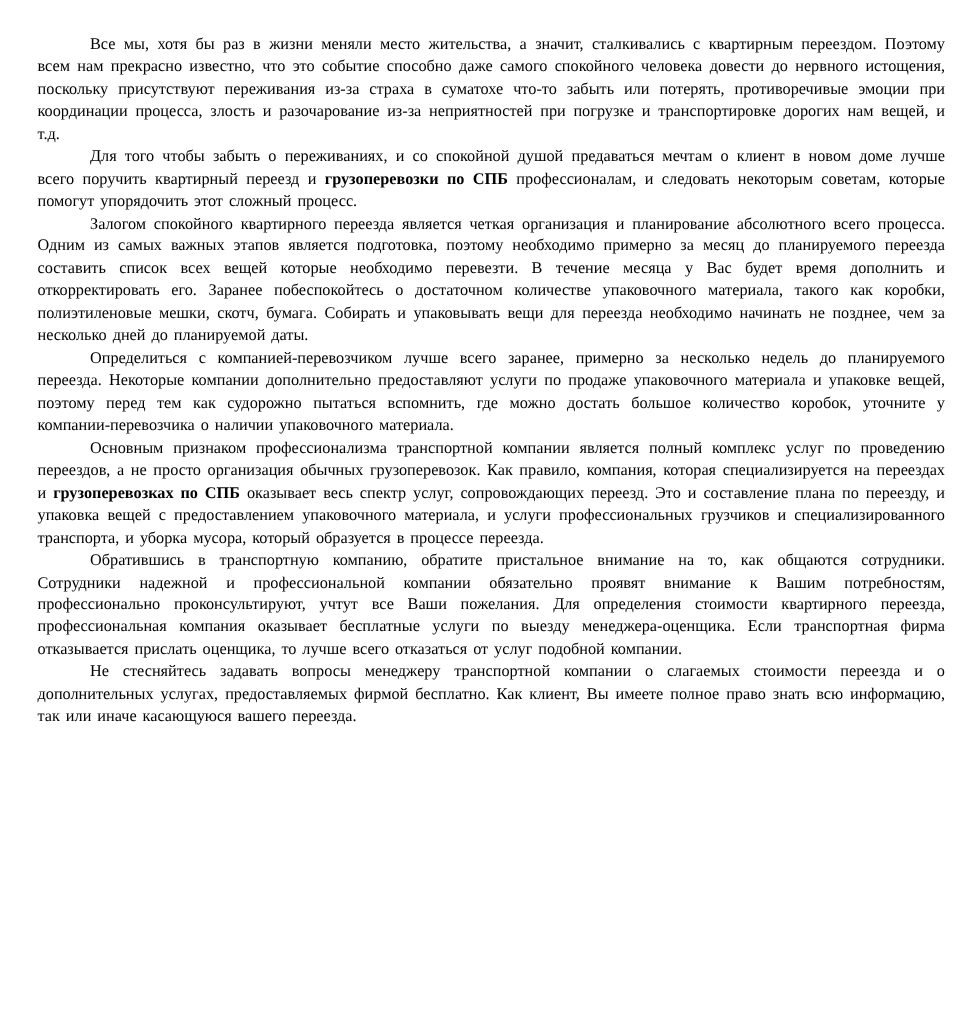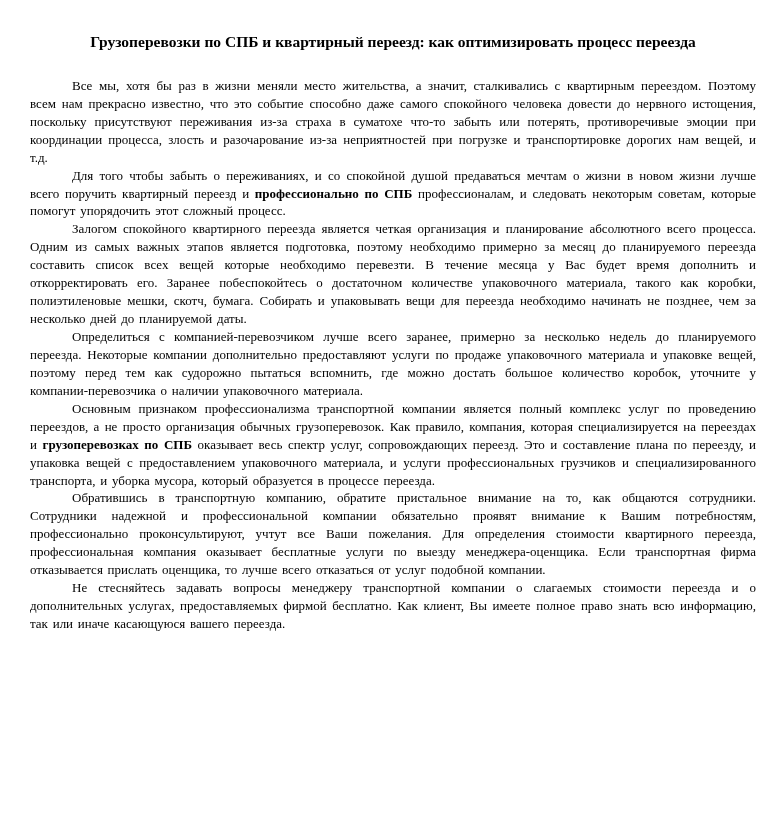--- a/index.html
+++ b/index.html
@@ -36,25 +36,24 @@
     }
     .para b {
       font-weight: bold;
     }
   </style>
 </head>
 <body>
 
 <div class="page">
 
-  <h1 class="doc-title">Грузоперевозки по СПБ и квартирный переезд: как оптимизировать процесс переезда</h1>
 
   <p class="para"><span>Все мы, хотя бы раз в жизни меняли место жительства, а значит, сталкивались с квартирным переездом. Поэтому всем нам прекрасно известно, что это событие способно даже самого спокойного человека довести до нервного истощения, поскольку присутствуют переживания из-за страха в суматохе что-то забыть или потерять, противоречивые эмоции при координации процесса, злость и разочарование из-за неприятностей при погрузке и транспортировке дорогих нам вещей, и т.д.</span></p>
 
-  <p class="para"><span>Для того чтобы забыть о переживаниях, и со спокойной душой предаваться мечтам о жизни в новом жизни лучше всего поручить квартирный переезд и </span><b>профессионально по СПБ</b><span> профессионалам, и следовать некоторым советам, которые помогут упорядочить этот сложный процесс.</span></p>
+  <p class="para"><span>Для того чтобы забыть о переживаниях, и со спокойной душой предаваться мечтам о клиент в новом доме лучше всего поручить квартирный переезд и </span><b>грузоперевозки по СПБ</b><span> профессионалам, и следовать некоторым советам, которые помогут упорядочить этот сложный процесс.</span></p>
 
   <p class="para"><span>Залогом спокойного квартирного переезда является четкая организация и планирование абсолютного всего процесса. Одним из самых важных этапов является подготовка, поэтому необходимо примерно за месяц до планируемого переезда составить список всех вещей которые необходимо перевезти. В течение месяца у Вас будет время дополнить и откорректировать его. Заранее побеспокойтесь о достаточном количестве упаковочного материала, такого как коробки, полиэтиленовые мешки, скотч, бумага. Собирать и упаковывать вещи для переезда необходимо начинать не позднее, чем за несколько дней до планируемой даты.</span></p>
 
   <p class="para"><span>Определиться с компанией-перевозчиком лучше всего заранее, примерно за несколько недель до планируемого переезда. Некоторые компании дополнительно предоставляют услуги по продаже упаковочного материала и упаковке вещей, поэтому перед тем как судорожно пытаться вспомнить, где можно достать большое количество коробок, уточните у компании-перевозчика о наличии упаковочного материала.</span></p>
 
   <p class="para"><span>Основным признаком профессионализма транспортной компании является полный комплекс услуг по проведению переездов, а не просто организация обычных грузоперевозок. Как правило, компания, которая специализируется на переездах и </span><b>грузоперевозках по СПБ</b><span> оказывает весь спектр услуг, сопровождающих переезд. Это и составление плана по переезду, и упаковка вещей с предоставлением упаковочного материала, и услуги профессиональных грузчиков и специализированного транспорта, и уборка мусора, который образуется в процессе переезда.</span></p>
 
   <p class="para"><span>Обратившись в транспортную компанию, обратите пристальное внимание на то, как общаются сотрудники. Сотрудники надежной и профессиональной компании обязательно проявят внимание к Вашим потребностям, профессионально проконсультируют, учтут все Ваши пожелания. Для определения стоимости квартирного переезда, профессиональная компания оказывает бесплатные услуги по выезду менеджера-оценщика. Если транспортная фирма отказывается прислать оценщика, то лучше всего отказаться от услуг подобной компании.</span></p>
 
   <p class="para"><span>Не стесняйтесь задавать вопросы менеджеру транспортной компании о слагаемых стоимости переезда и о дополнительных услугах, предоставляемых фирмой бесплатно. Как клиент, Вы имеете полное право знать всю информацию, так или иначе касающуюся вашего переезда.</span></p>

